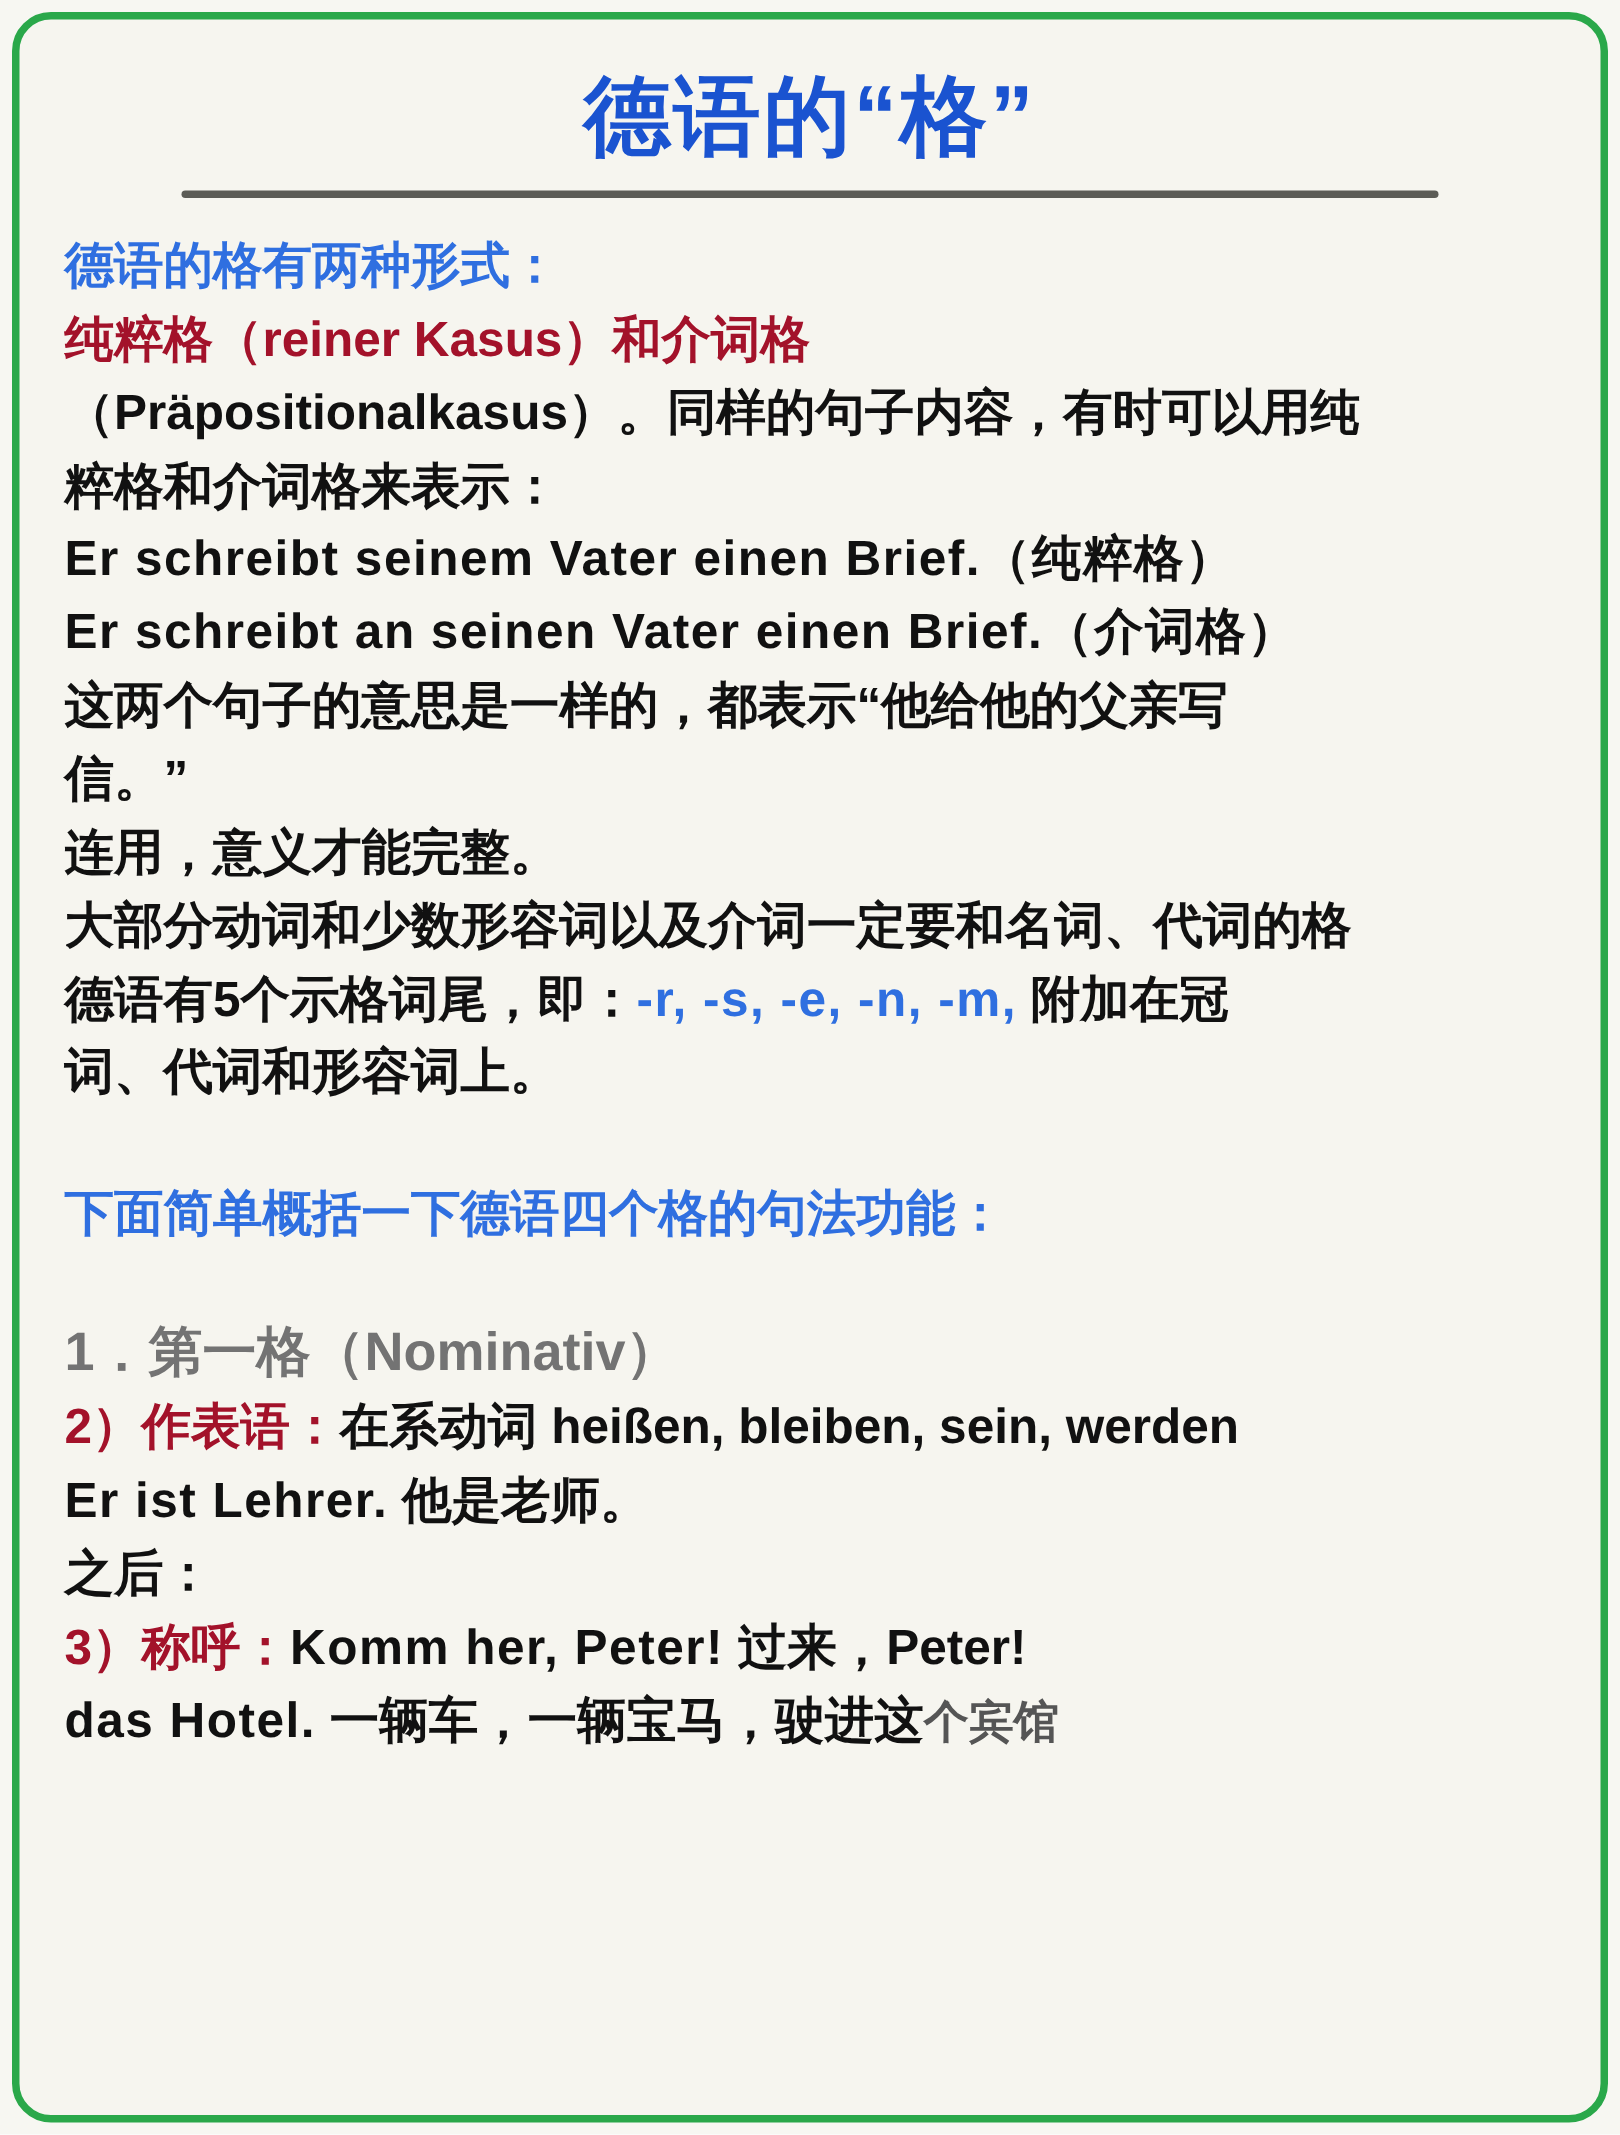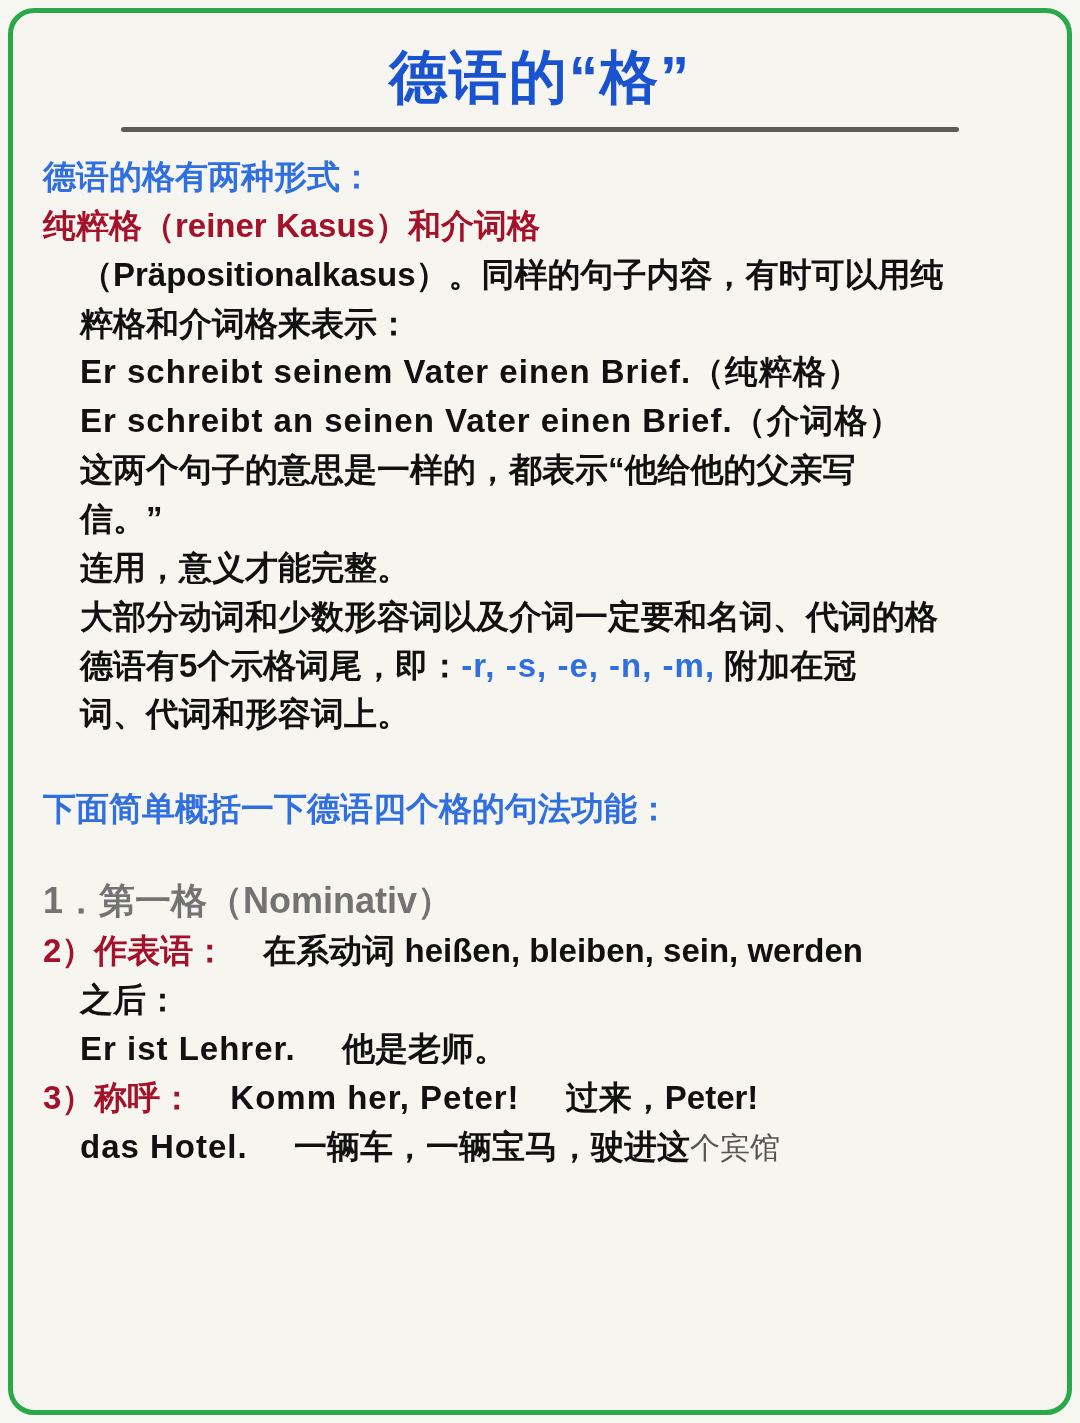--- a/index.html
+++ b/index.html
@@ -51,34 +51,34 @@
     line-height: 1.42;
     color: #111111;
     font-weight: bold;
   }
   .line {
     margin: 0 0 2px 0;
     white-space: normal;
   }
   .blue { color: #2f6fe0; }
   .red { color: #a3122a; }
-  .black { color: #111111; margin-left: 37px; }
+  .black { color: #111111; }
   .gray { color: #555555; font-weight: bold; }
   .latin {
     font-family: "Liberation Sans", "DejaVu Sans", sans-serif;
     letter-spacing: 1px;
   }
   .spacer-lg { height: 46px; }
   .spacer-md { height: 40px; }
   .heading-num {
     color: #737373;
     font-size: 36px;
     font-weight: bold;
   }
-  .small-note { font-size: 30px; font-weight: normal; }
+  .small-note { font-size: 30px; font-weight: bold; }
 </style>
 </head>
 <body>
 
 <div class="page">
   <div class="card">
 
     <div class="title">德语的“格”</div>
     <div class="rule"></div>
 
@@ -111,25 +111,25 @@
       <p class="line blue">下面简单概括一下德语四个格的句法功能：</p>
 
       <div class="spacer-md"></div>
 
       <p class="line heading-num">1．第一格（Nominativ）</p>
 
 
       <p class="line">
         <span class="red">2）作表语：</span><span class="black">在系动词 heißen, bleiben, sein, werden</span>
       </p>
-      <p class="line black">之后：</p>
-
       <p class="line">
         <span class="black latin">Er ist Lehrer.</span> <span class="black">他是老师。</span>
       </p>
+
+      <p class="line black">之后：</p>
 
       <p class="line">
         <span class="red">3）称呼：</span><span class="black latin">Komm her, Peter!</span> <span class="black">过来，Peter!</span>
       </p>
 
       <p class="line">
         <span class="black latin">das Hotel.</span> <span class="black">一辆车，一辆宝马，驶进这</span><span class="gray small-note">个宾馆</span>
       </p>
 
     </div>

